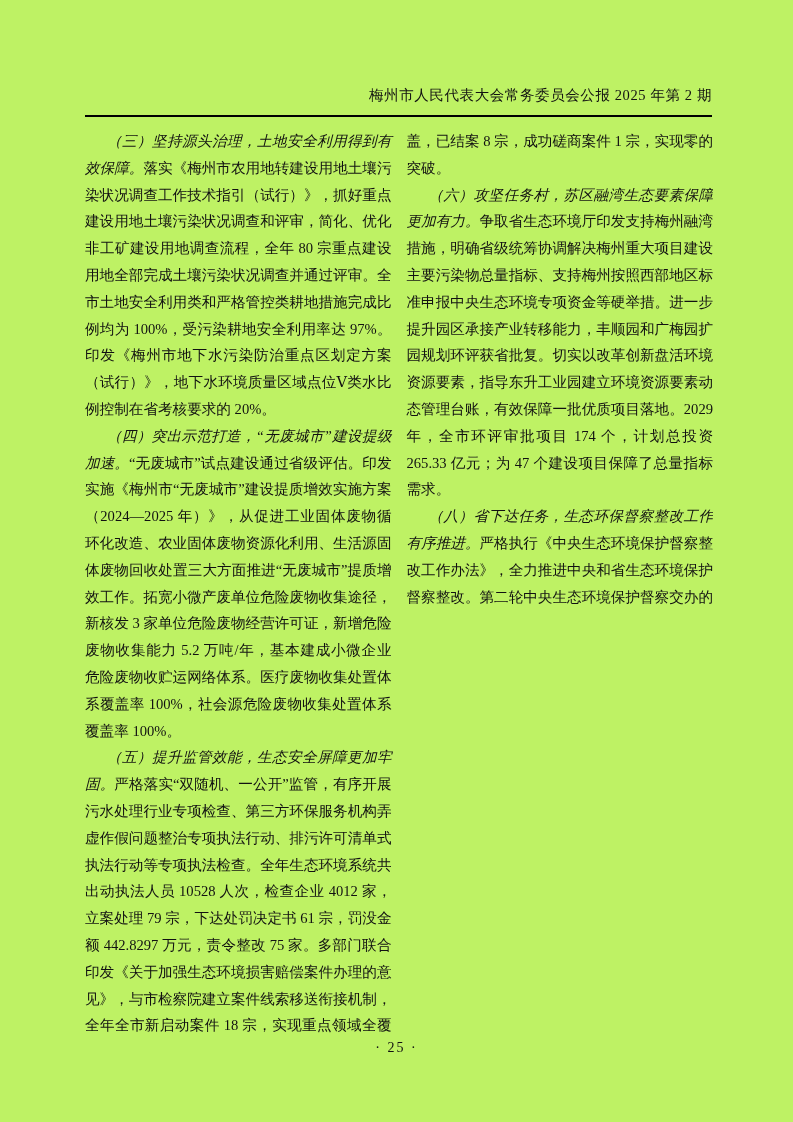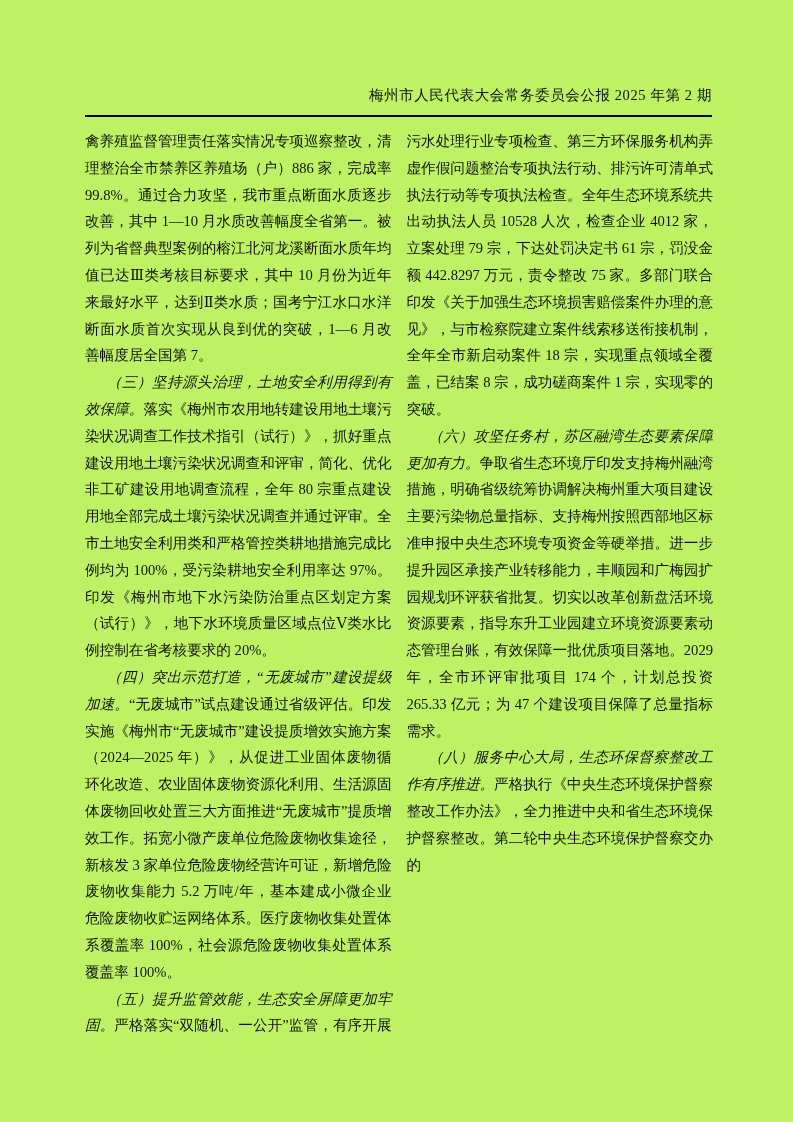--- a/index.html
+++ b/index.html
@@ -60,20 +60,20 @@
     letter-spacing: 2px;
   }
 </style>
 </head>
 <body>
 
 <div class="page">
   <div class="header">梅州市人民代表大会常务委员会公报 2025 年第 2 期</div>
   <div class="rule"></div>
   <div class="article">
-      <p class="para"><span class="seg-song">禽养殖监督管理责任落实情况专项巡察整改，清理整治全市禁养区养殖场（户）886 家，完成率 99.8%。通过合力攻坚，我市重点断面水质逐步改善，其中 1—10 月水质改善幅度全省第一。被列为省督典型案例的榕江北河龙溪断面水质年均值已达Ⅲ类考核目标要求，其中 10 月份为近年来最好水平，达到Ⅱ类水质；国考宁江水口水洋断面水质首次实现从良到优的突破，1—6 月改善幅度居全国第 7。</span></p>
       <p class="para indent"><span class="seg-kaiti">（三）坚持源头治理，土地安全利用得到有效保障。</span><span class="seg-song">落实《梅州市农用地转建设用地土壤污染状况调查工作技术指引（试行）》，抓好重点建设用地土壤污染状况调查和评审，简化、优化非工矿建设用地调查流程，全年 80 宗重点建设用地全部完成土壤污染状况调查并通过评审。全市土地安全利用类和严格管控类耕地措施完成比例均为 100%，受污染耕地安全利用率达 97%。印发《梅州市地下水污染防治重点区划定方案（试行）》，地下水环境质量区域点位Ⅴ类水比例控制在省考核要求的 20%。</span></p>
       <p class="para indent"><span class="seg-kaiti">（四）突出示范打造，“无废城市”建设提级加速。</span><span class="seg-song">“无废城市”试点建设通过省级评估。印发实施《梅州市“无废城市”建设提质增效实施方案（2024—2025 年）》，从促进工业固体废物循环化改造、农业固体废物资源化利用、生活源固体废物回收处置三大方面推进“无废城市”提质增效工作。拓宽小微产废单位危险废物收集途径，新核发 3 家单位危险废物经营许可证，新增危险废物收集能力 5.2 万吨/年，基本建成小微企业危险废物收贮运网络体系。医疗废物收集处置体系覆盖率 100%，社会源危险废物收集处置体系覆盖率 100%。</span></p>
       <p class="para indent"><span class="seg-kaiti">（五）提升监管效能，生态安全屏障更加牢固。</span><span class="seg-song">严格落实“双随机、一公开”监管，有序开展污水处理行业专项检查、第三方环保服务机构弄虚作假问题整治专项执法行动、排污许可清单式执法行动等专项执法检查。全年生态环境系统共出动执法人员 10528 人次，检查企业 4012 家，立案处理 79 宗，下达处罚决定书 61 宗，罚没金额 442.8297 万元，责令整改 75 家。多部门联合印发《关于加强生态环境损害赔偿案件办理的意见》，与市检察院建立案件线索移送衔接机制，全年全市新启动案件 18 宗，实现重点领域全覆盖，已结案 8 宗，成功磋商案件 1 宗，实现零的突破。</span></p>
       <p class="para indent"><span class="seg-kaiti">（六）攻坚任务村，苏区融湾生态要素保障更加有力。</span><span class="seg-song">争取省生态环境厅印发支持梅州融湾措施，明确省级统筹协调解决梅州重大项目建设主要污染物总量指标、支持梅州按照西部地区标准申报中央生态环境专项资金等硬举措。进一步提升园区承接产业转移能力，丰顺园和广梅园扩园规划环评获省批复。切实以改革创新盘活环境资源要素，指导东升工业园建立环境资源要素动态管理台账，有效保障一批优质项目落地。2029 年，全市环评审批项目 174 个，计划总投资 265.33 亿元；为 47 个建设项目保障了总量指标需求。</span></p>
-      <p class="para indent"><span class="seg-kaiti">（八）服务中心大局，生态环保督察整改工作有序推进。</span><span class="seg-song">严格执行《中央生态环境保护督察整改工作办法》，全力推进中央和省生态环境保护督察整改。第二轮中央生态环境保护督察交办的</span></p>
+      <p class="para indent"><span class="seg-kaiti">（八）省下达任务，生态环保督察整改工作有序推进。</span><span class="seg-song">严格执行《中央生态环境保护督察整改工作办法》，全力推进中央和省生态环境保护督察整改。第二轮中央生态环境保护督察交办的</span></p>
     </div>
+  <div class="footer">· 25 ·</div>
 </div>
 
 </body></html>

